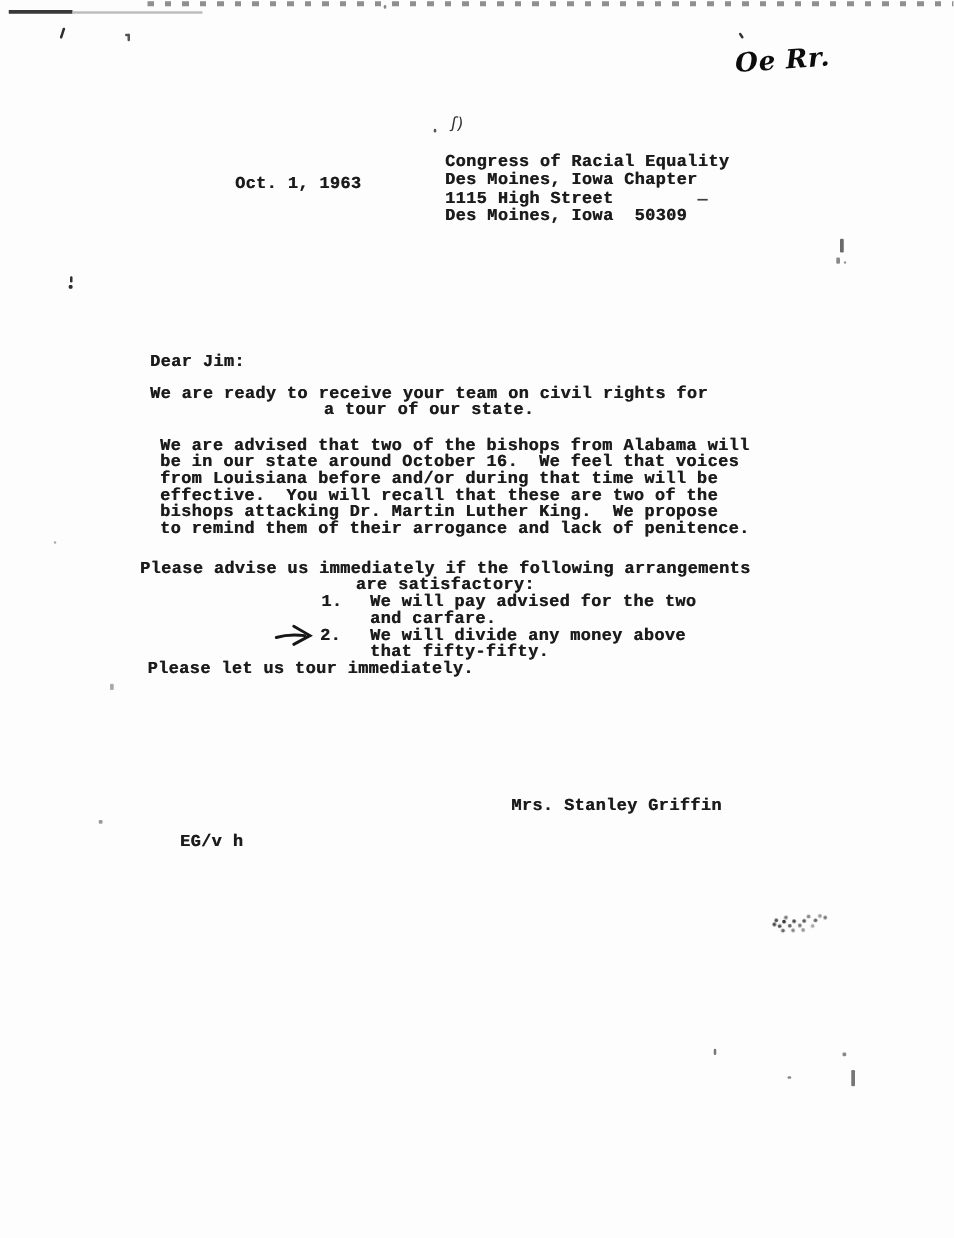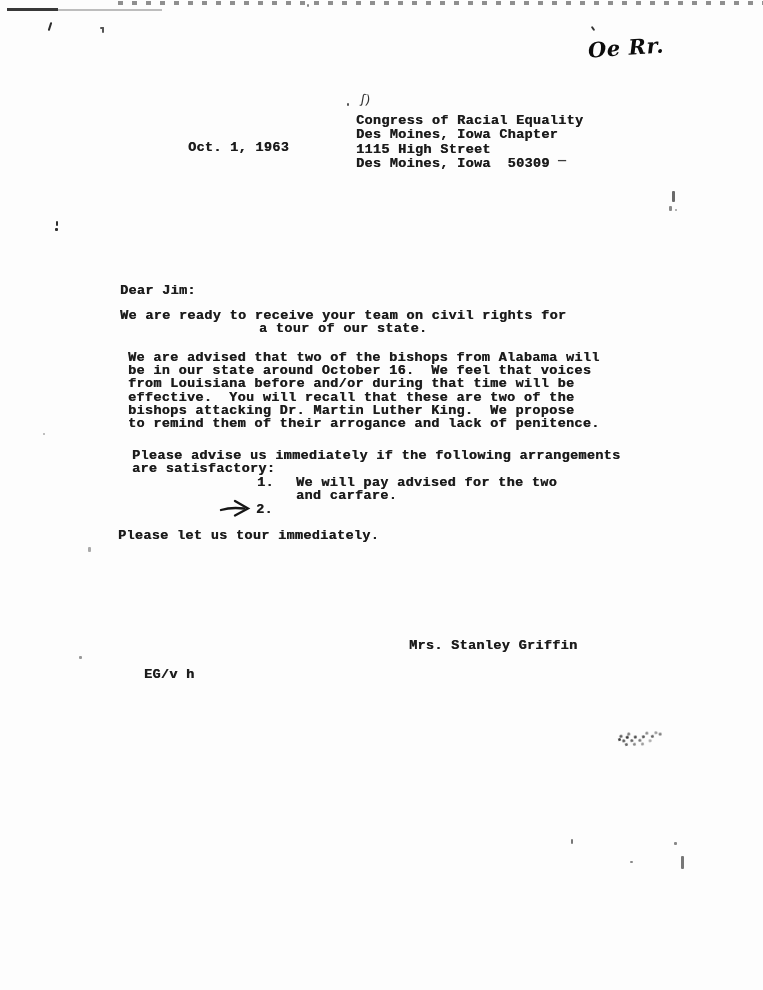--- a/index.html
+++ b/index.html
@@ -9,27 +9,27 @@
   }
   
   .tw{
     position:absolute;
     font:700 13.5px/13.2px "Liberation Mono",monospace;
     letter-spacing:0.32px;
     white-space:pre;
     color:#1b1b1b;
     text-shadow:0.4px 0 0 rgba(25,25,25,0.85);
   }
-  .letterhead{left:356px;top:114px;line-height:14.3px;}
+  .letterhead{left:356px;top:124px;line-height:14.3px;}
   .date{left:188px;top:141px;}
   .recipient{left:120px;top:216px;}
   .salutation{left:120px;top:284px;}
   .p1{left:120px;top:309px;text-align:center;}
   .p2{left:128px;top:351px;}
-  .p3{left:132px;top:449px;}
+  .p3{left:112px;top:449px;text-align:center;}
   .num1{left:257px;top:476px;}
   .txt1{left:296px;top:476px;}
   .num2{left:256px;top:503px;}
   .txt2{left:296px;top:503px;}
   .p4{left:118px;top:529px;}
   .closing{left:409px;top:559px;}
   .signame{left:409px;top:639px;}
   .initials{left:127px;top:668px;margin-left:17px;}
   
   .hw-note{
@@ -104,20 +104,22 @@
   <div class="tw num1">1.</div>
   <div class="tw txt1">We will pay advised for the two
 and carfare.</div>
 
   <svg class="arrow" width="38" height="19" viewBox="0 0 38 19">
     <path d="M2 11 Q 12 8 25 9.5" fill="none" stroke="#161616" stroke-width="2.3" stroke-linecap="round"></path>
     <path d="M16 2 L29 9.5 L16 16.5" fill="none" stroke="#161616" stroke-width="2.3" stroke-linecap="round" stroke-linejoin="miter"></path>
   </svg>
 
   <div class="tw num2">2.</div>
+  <div class="tw txt2">We will divide any money above
+that fifty-fifty.</div>
 
   <div class="tw p4">Please let us tour immediately.</div>
 
   <div class="tw signame">Mrs. Stanley Griffin</div>
   <div class="tw initials">EG/v h</div>
 
   <div class="smudge"></div>
   <div class="speck" style="left:49px;top:22px;width:2px;height:9px;background:#2d2d2d;transform:rotate(18deg);"></div>
   <div class="speck" style="left:100px;top:27px;width:4px;height:2px;background:#555;"></div>
   <div class="speck" style="left:102px;top:27px;width:2px;height:6px;background:#555;"></div>

